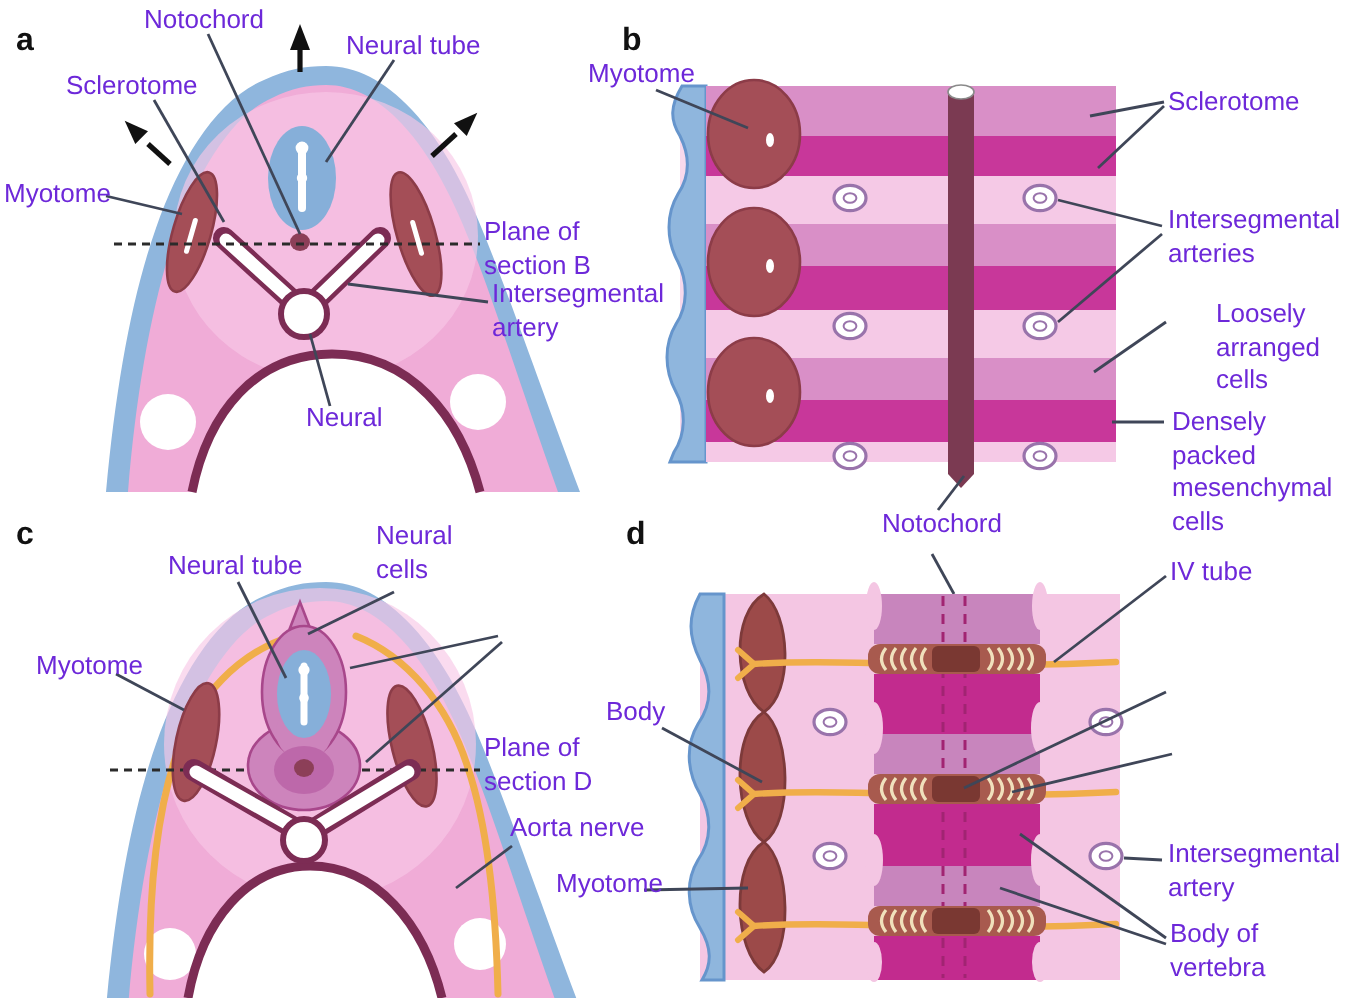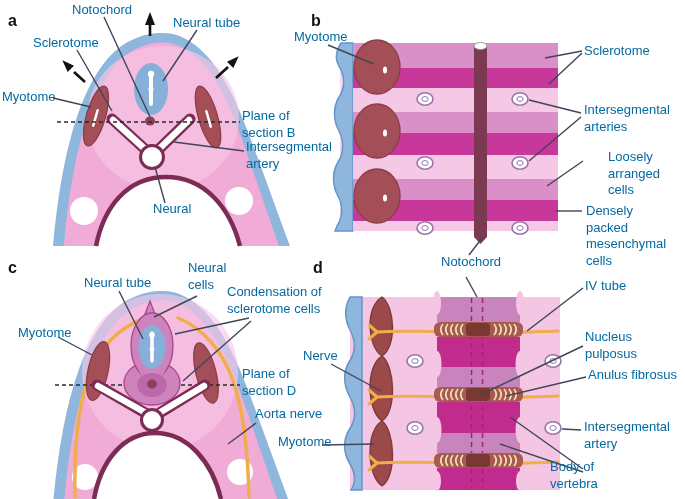--- a/index.html
+++ b/index.html
@@ -1,19 +1,19 @@
 <!DOCTYPE html>
 <html style="--body_pink: #f0acd7; --body_pink_light: #f8c8e6; --border_blue: #8fb6dd; --blue_line: #6695cc; --neural_tube_blue: #86afd9; --myotome_red: #a44e57; --myotome_red_dark: #8c3c48; --myotome_brown: #9c4a49; --vessel_maroon: #7c2c54; --noto_maroon: #8c3f58; --rod_maroon: #7b3a52; --stripe_pale: #f5c9e6; --stripe_mauve: #d98fc7; --stripe_dark: #c8379a; --d_bg: #f4c6e3; --d_body_dark: #c22b8e; --d_body_mauve: #c885bd; --disc_band: #a85a4e; --disc_center: #7a3832; --disc_arc: #f0e0bc; --dash_magenta: #a12472; --nerve_yellow: #f0ae4a; --ring_purple: #9973ab; --arch_fill: #cd84bc; --arch_stroke: #a8478b; --cond_inner: #bd68aa; --label_line: #3f4658;"><head>
 <meta charset="utf-8">
 <style>
   html,body{margin:0;padding:0;background:#fff;}
   .stage{position:relative;width:685px;height:499px;background:#fff;overflow:hidden;
          font-family:"Liberation Sans", sans-serif;}
   .stage svg{position:absolute;left:0;top:0;}
-  .lbl{position:absolute;font-size:13px;line-height:1.28;color:#0369a1;white-space:pre-line;}
+  .lbl{position:absolute;font-size:13px;line-height:1.28;color:#6d28d9;white-space:pre-line;}
   .plbl{position:absolute;font-size:16px;font-weight:bold;color:#111;}
   
   .dome-blue{fill:var(--border_blue,#8fb6dd);}
   .dome-pink{fill:var(--body_pink,#f0acd7);}
   .wash{fill:var(--body_pink_light,#f8c8e6);opacity:.65;}
   .myo{fill:var(--myotome_red,#a44e57);stroke:var(--myotome_red_dark,#8c3c48);stroke-width:1.3;}
   .tube{fill:var(--neural_tube_blue,#86afd9);}
   .noto{fill:var(--noto_maroon,#8c3f58);}
   .vessel-line{stroke:var(--vessel_maroon,#7c2c54);fill:none;stroke-linecap:round;}
   .white-line{stroke:#fff;fill:none;stroke-linecap:round;}
@@ -301,31 +301,26 @@
 cells</div>
 <div class="lbl" style="left:586px;top:203px">Densely
 packed
 mesenchymal
 cells</div>
 <div class="lbl" style="left:441px;top:254px">Notochord</div>
 
 <div class="lbl" style="left:84px;top:275px">Neural tube</div>
 <div class="lbl" style="left:188px;top:260px">Neural
 cells</div>
-<div class="lbl" style="left:227px;top:284px">Condensation of
-sclerotome cells</div>
 <div class="lbl" style="left:18px;top:325px">Myotome</div>
 <div class="lbl" style="left:242px;top:366px">Plane of
 section D</div>
 <div class="lbl" style="left:255px;top:406px">Aorta nerve</div>
 
-<div class="lbl" style="left:303px;top:348px">Nerve</div>
+<div class="lbl" style="left:303px;top:348px">Body</div>
 <div class="lbl" style="left:278px;top:434px">Myotome</div>
 <div class="lbl" style="left:585px;top:278px">IV tube</div>
-<div class="lbl" style="left:585px;top:329px">Nucleus
-pulposus</div>
-<div class="lbl" style="left:588px;top:367px">Anulus fibrosus</div>
 <div class="lbl" style="left:584px;top:419px">Intersegmental
 artery</div>
-<div class="lbl" style="left:550px;top:459px">Body of
+<div class="lbl" style="left:585px;top:459px">Body of
 vertebra</div>
 
 </div>
 
 </body></html>

